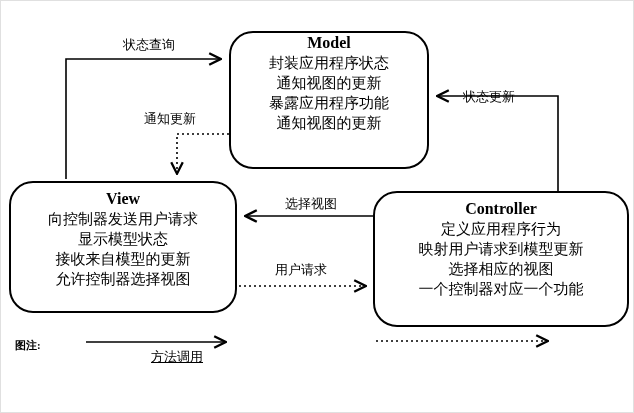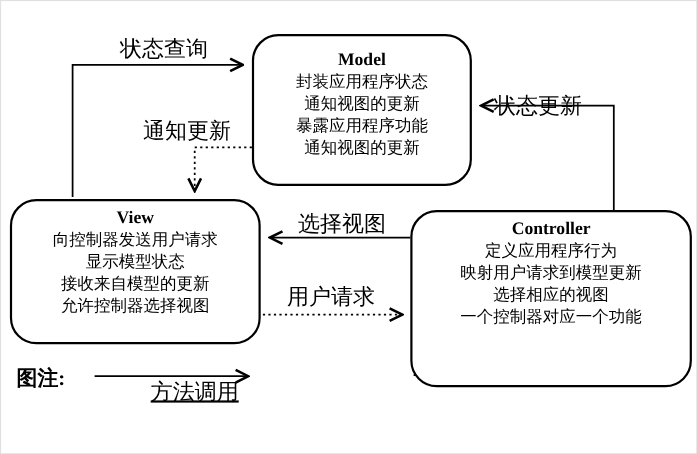--- a/index.html
+++ b/index.html
@@ -27,38 +27,38 @@
     text-align: center;
     font-size: 15px;
     line-height: 20px;
     box-sizing: border-box;
   }
   .box-title {
     font-weight: bold;
     font-size: 16px;
     line-height: 20px;
   }
-  #model-box      { left: 228px; top: 30px;  width: 200px; height: 138px; padding-top: 12px; }
+  #model-box      { left: 228px; top: 30px;  width: 200px; height: 138px; }
   #view-box       { left: 8px;   top: 180px; width: 228px; height: 132px; padding-top: 6px; }
-  #controller-box { left: 372px; top: 190px; width: 256px; height: 161px; padding-top: 6px; }
+  #controller-box { left: 372px; top: 190px; width: 256px; height: 136px; padding-top: 6px; }
 
   .lbl {
     position: absolute;
-    font-size: 20px;
+    font-size: 13px;
     line-height: 16px;
     text-align: center;
     white-space: nowrap;
   }
   #lbl-state-query   { left: 100px; top: 36px;  width: 96px; }
   #lbl-notify-update { left: 124px; top: 110px; width: 90px; }
   #lbl-state-update  { left: 440px; top: 88px;  width: 96px; }
   #lbl-select-view   { left: 262px; top: 195px; width: 96px; }
   #lbl-user-request  { left: 252px; top: 261px; width: 96px; }
 
-  #lbl-legend-title  { left: 14px;  top: 336px; width: 60px; font-weight: bold; font-size: 19px; text-align: left; }
+  #lbl-legend-title  { left: 14px;  top: 336px; width: 60px; font-weight: bold; font-size: 11px; text-align: left; }
   #lbl-legend-solid  { left: 116px; top: 348px; width: 120px; text-decoration: underline; }
   #lbl-legend-dotted { left: 388px; top: 348px; width: 120px; }
 
   .wire { stroke: #000; stroke-width: 1.6; fill: none; }
   .wire.dotted { stroke-dasharray: 2 3; }
 </style>
 </head>
 <body>
 
 <div id="canvas">

